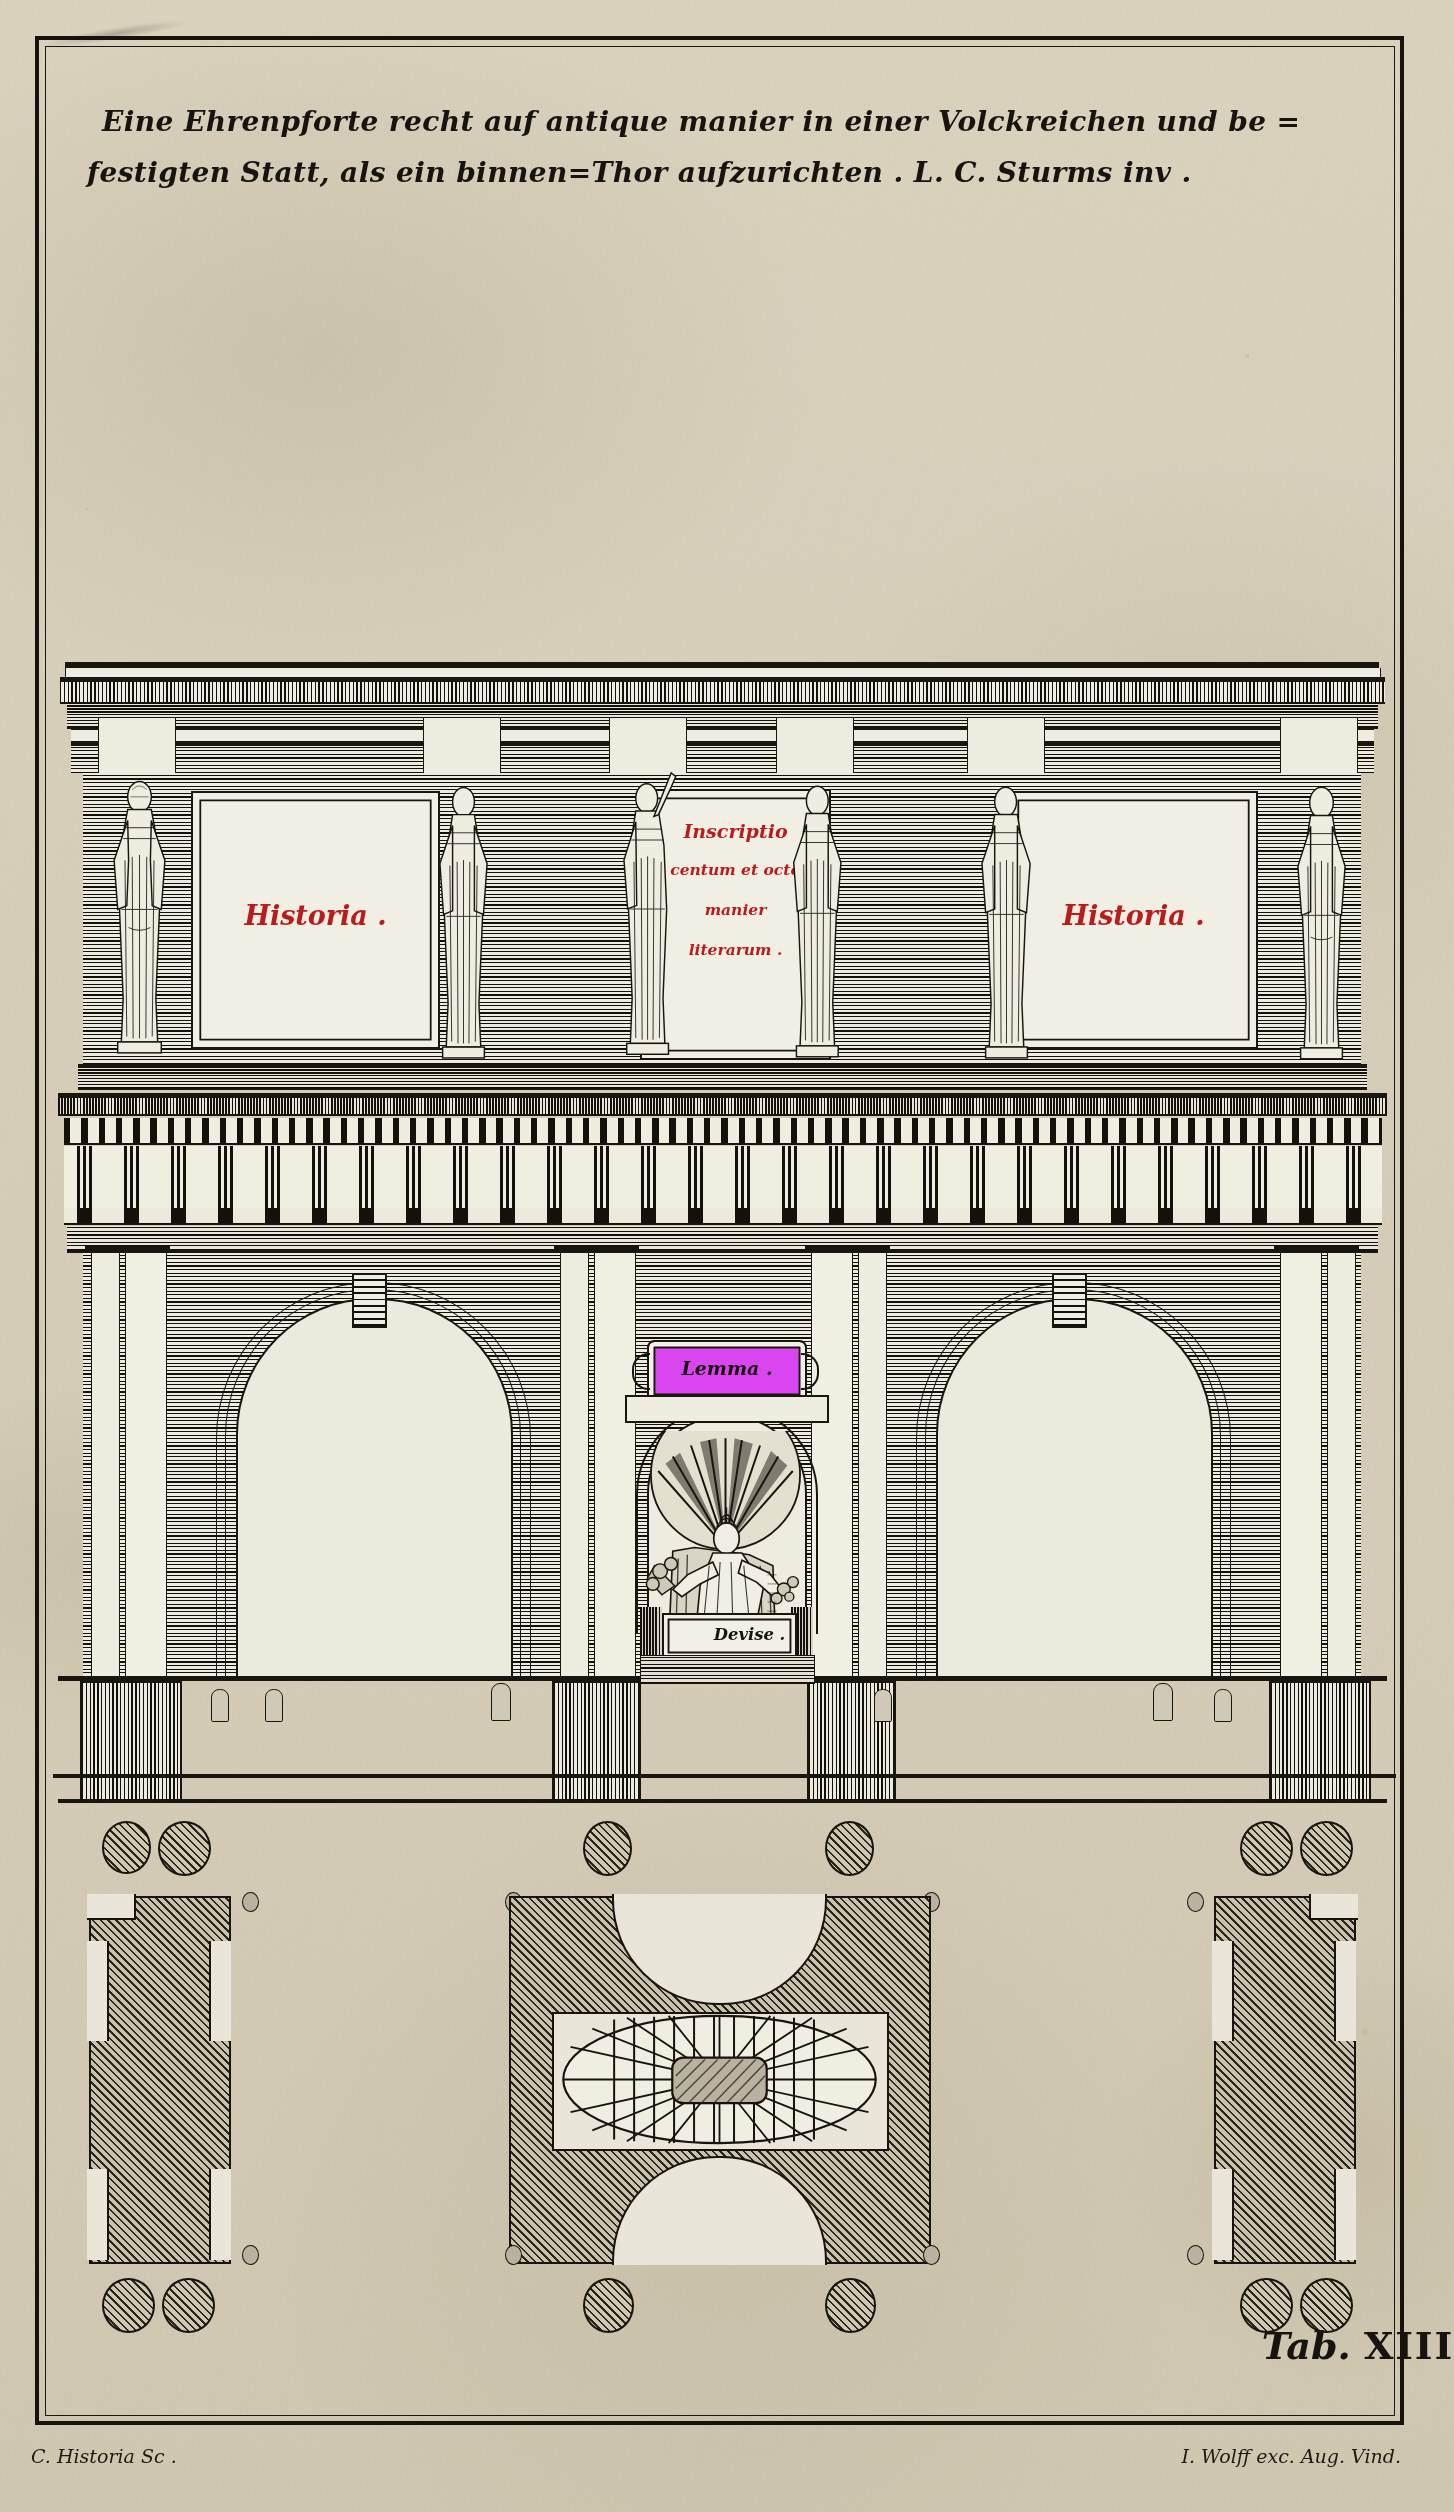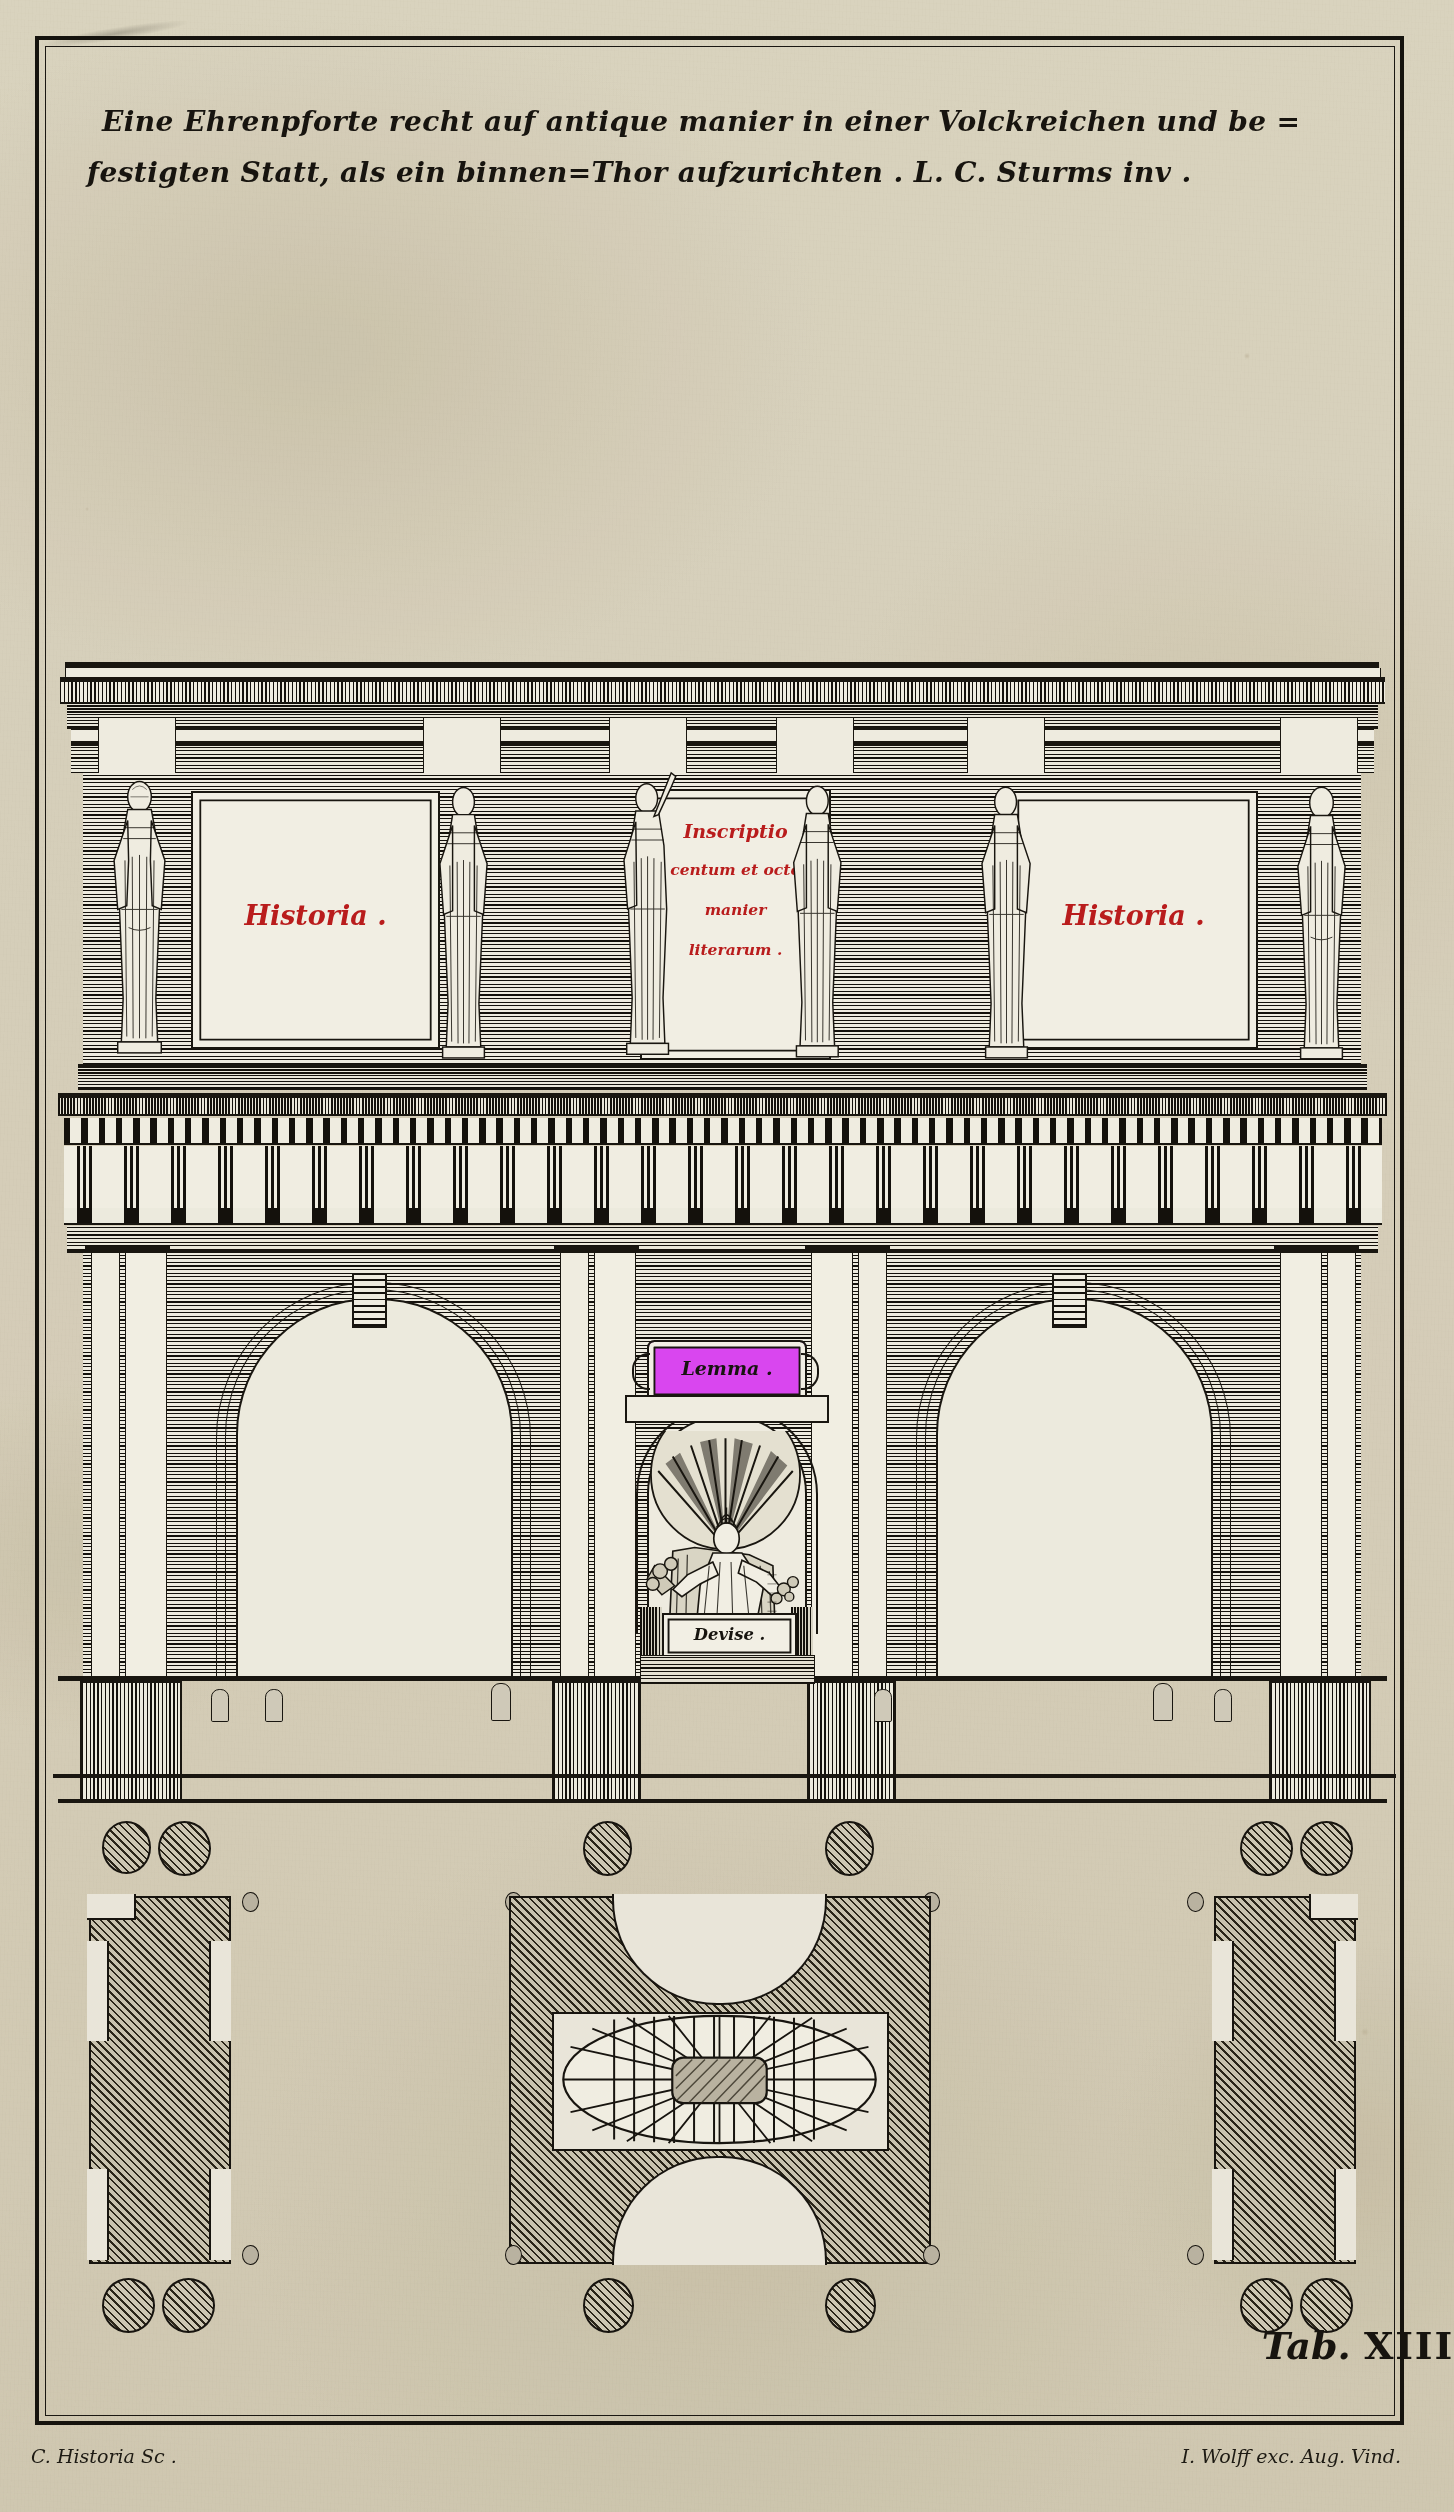--- a/index.html
+++ b/index.html
@@ -388,21 +388,21 @@
                  M140 120 L150 120 M140 130 L150 130 M140 140 L150 140 M140 150 L150 150"></path>
       </g>
     </svg>
 
     <div class="hatch-v-d" style="position:absolute;left:582px;top:945px;width:22px;height:71px;background-color:#d8d4c4;"></div>
     <div class="hatch-v-d" style="position:absolute;left:733px;top:945px;width:22px;height:71px;background-color:#d8d4c4;"></div>
 
     <div style="position:absolute;left:604px;top:951px;width:131px;height:42px;background:#f2efe4;border:2.3px solid #191610;
          box-shadow:inset 0 0 0 3.6px #f2efe4, inset 0 0 0 5.5px #191610;">
       <div style="position:absolute;width:100%;top:10px;text-align:center;font-family:'DejaVu Serif',serif;
-           font-style:italic;font-weight:700;font-size:16.4px;color:#17140f;">Devise .</div>
+           font-style:italic;font-weight:700;font-size:16.4px;color:#17140f;padding-left:20px;">Devise .</div>
     </div>
 
     <div class="blk" style="left:0;top:1014px;width:1329px;height:4.5px;"></div>
 
     <div class="hatch-v" style="position:absolute;left:22px;top:1019px;width:98px;height:118px;background-color:#eceadd;border:2.3px solid #191610;"></div>
 
     <div class="hatch-v" style="position:absolute;left:1211px;top:1019px;width:98px;height:118px;background-color:#eceadd;border:2.3px solid #191610;"></div>
 
     <div class="hatch-v" style="position:absolute;left:494px;top:1019px;width:85px;height:118px;background-color:#eceadd;border:2.3px solid #191610;"></div>
     <div class="hatch-v" style="position:absolute;left:749px;top:1019px;width:85px;height:118px;background-color:#eceadd;border:2.3px solid #191610;"></div>

